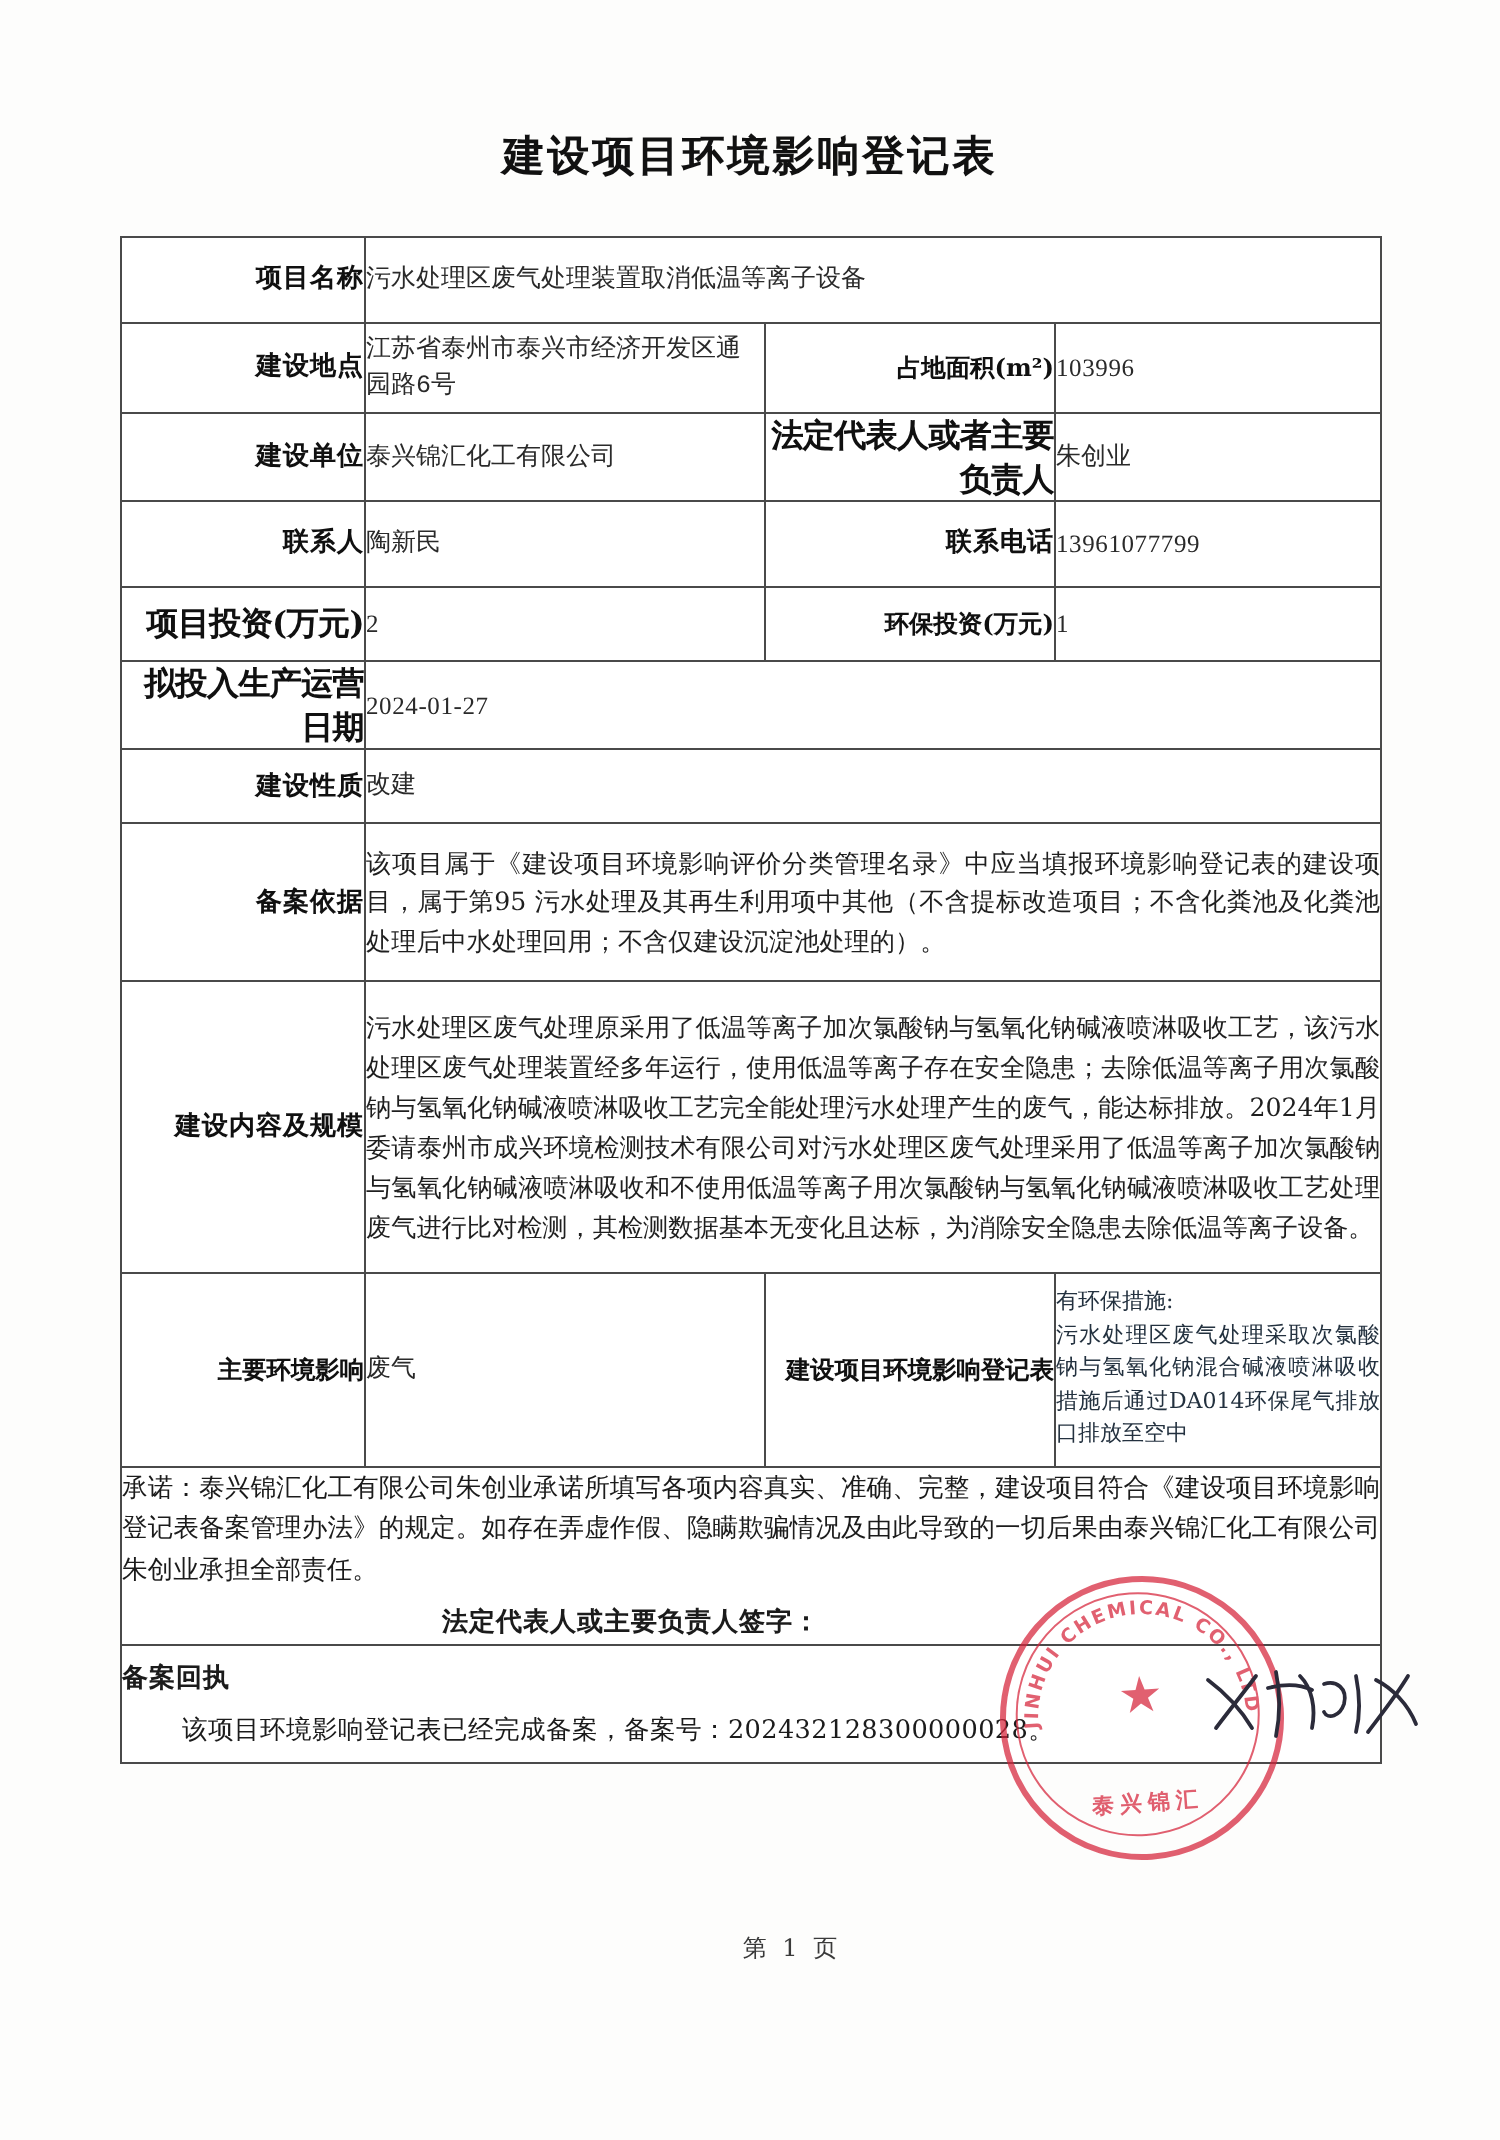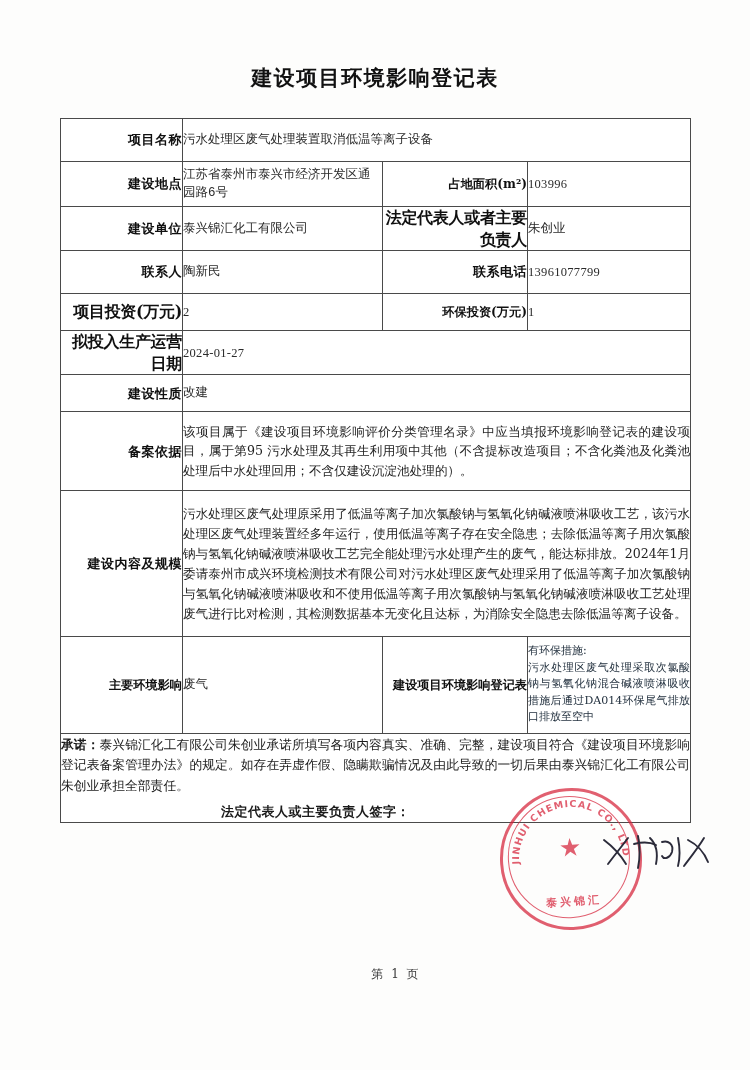--- a/index.html
+++ b/index.html
@@ -294,25 +294,31 @@
       <tr>
         <td class="lbl tight">主要环境影响</td>
         <td class="val" style="height:96px">废气</td>
         <td class="lbl tight">建设项目环境影响登记表</td>
         <td class="para blueish" style="white-space:pre-line;font-size:11px;line-height:1.5;vertical-align:top;padding-top:6px">有环保措施:
 污水处理区废气处理采取次氯酸钠与氢氧化钠混合碱液喷淋吸收措施后通过DA014环保尾气排放口排放至空中</td>
       </tr>
 
       <tr>
         <td class="commit-cell" colspan="4" style="height:88px">
-          <span style="font-weight:bold">承诺：</span><span>泰兴锦汇化工有限公司朱创业承诺所填写各项内容真实、准确、完整，建设项目符合《建设项目环境影响登记表备案管理办法》的规定。如存在弄虚作假、隐瞒欺骗情况及由此导致的一切后果由泰兴锦汇化工有限公司朱创业承担全部责任。</span>
+          <span style="font-weight:normal">承诺：</span><span>泰兴锦汇化工有限公司朱创业承诺所填写各项内容真实、准确、完整，建设项目符合《建设项目环境影响登记表备案管理办法》的规定。如存在弄虚作假、隐瞒欺骗情况及由此导致的一切后果由泰兴锦汇化工有限公司朱创业承担全部责任。</span>
           <div class="sign-line">法定代表人或主要负责人签字：</div>
         </td>
       </tr>
 
+      <tr>
+        <td class="receipt-cell" colspan="4" style="height:58px">
+          <div class="receipt-title">备案回执</div>
+          <div class="receipt-body"><span>该项目环境影响登记表已经完成备案，备案号：</span><span>202432128300000028。</span></div>
+        </td>
+      </tr>
     </tbody>
   </table>
 
   <div class="seal">
     <div class="inner-ring"></div>
     <svg class="arc-text" viewBox="0 0 136 136">
       <defs>
         <path id="sealArc" d="M 16,68 A 52,52 0 1 1 120,68"></path>
       </defs>
       <text text-anchor="middle">

